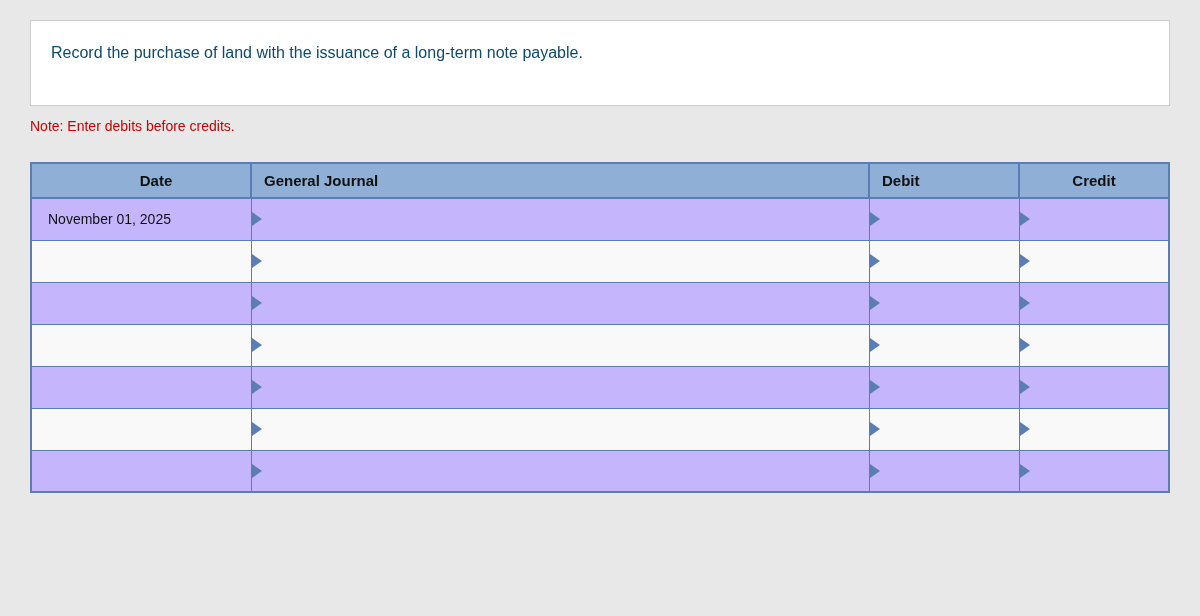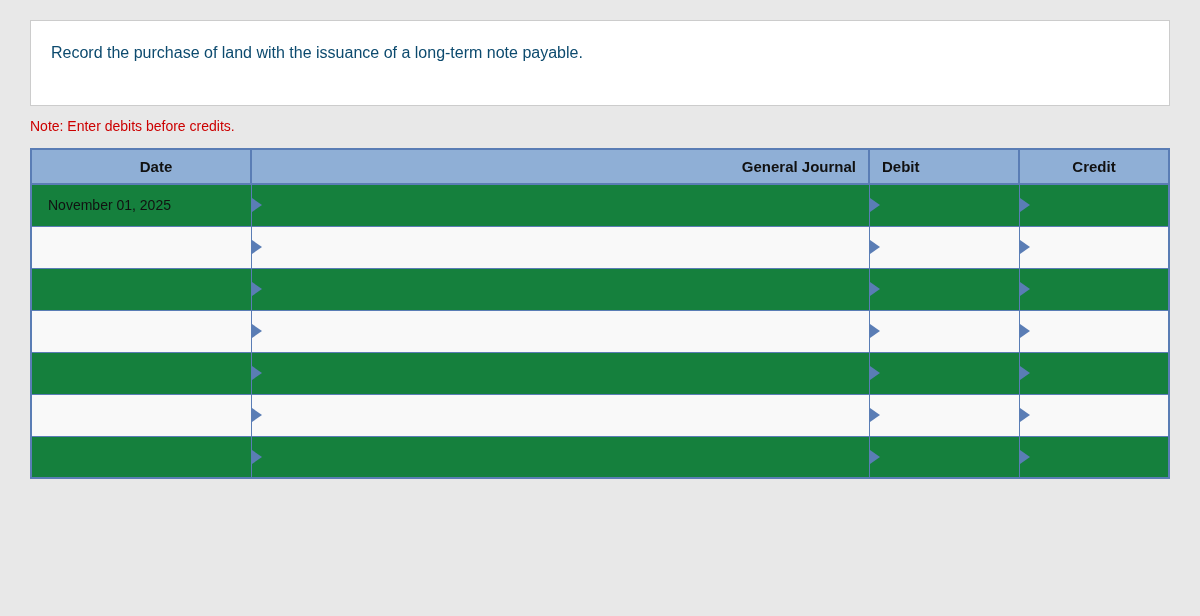--- a/index.html
+++ b/index.html
@@ -27,21 +27,21 @@
       padding: 20px 20px 40px 20px;
       margin-bottom: 12px;
       font-size: 16px;
       color: #0c4a6e;
       line-height: 1.5;
     }
 
     .note-text {
       color: #cc0000;
       font-size: 14px;
-      margin-bottom: 14px;
+      margin-bottom: 28px;
       width: 100%;
     }
 
     .journal-table {
       width: 100%;
       border-collapse: collapse;
       border: 2px solid #5a7db5;
     }
 
     .journal-table thead tr {
@@ -56,36 +56,36 @@
       font-size: 15px;
     }
 
     .journal-table thead th.col-date {
       width: 220px;
       text-align: center;
       padding-left: 42px;
     }
 
     .journal-table thead th.col-journal {
-      text-align: right;
+      text-align: left;
       padding-left: 12px;
     }
 
     .journal-table thead th.col-debit {
       width: 150px;
       text-align: left;
     }
 
     .journal-table thead th.col-credit {
       width: 150px;
     }
 
     .journal-table tbody tr {
       height: 42px;
-      background: #15803d;
+      background: #c4b5fd;
     }
 
     .journal-table tbody tr:nth-child(even) {
       background: #f9f9f9;
     }
 
     .journal-table tbody td {
       border: 1px solid #5a7db5;
       padding: 0;
       position: relative;

